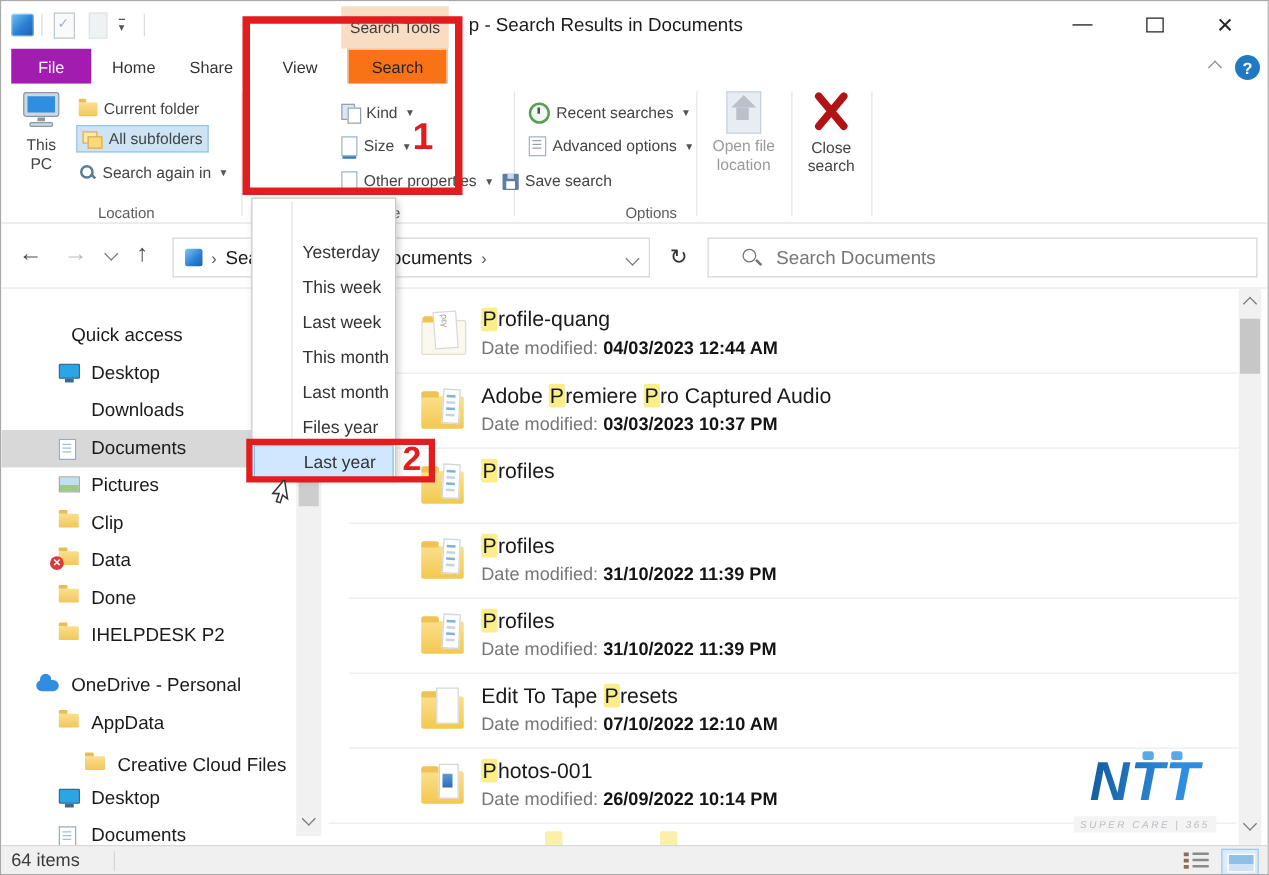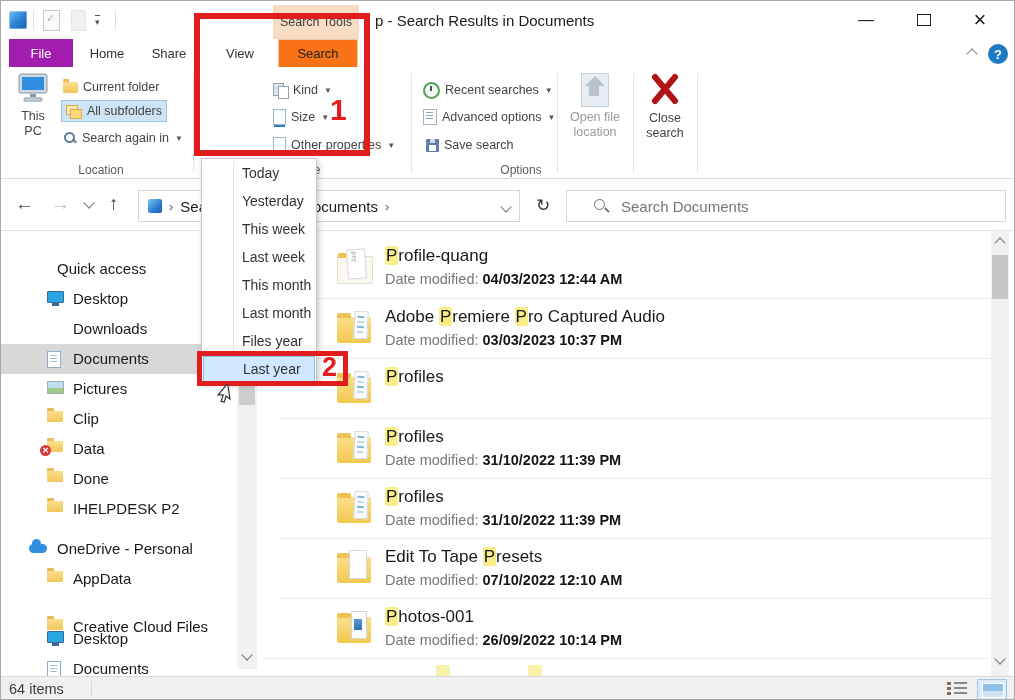--- a/index.html
+++ b/index.html
@@ -270,21 +270,21 @@
     <div class="rrow" style="left:422px;top:13px">
       <span class="ic-clock"></span>
       <span>Recent searches</span>
       <span class="drop">▼</span>
     </div>
     <div class="rrow" style="left:422px;top:40px">
       <span class="ic-adv"></span>
       <span>Advanced options</span>
       <span class="drop">▼</span>
     </div>
-    <div class="rrow" style="left:425px;top:68px">
+    <div class="rrow" style="left:401px;top:68px">
       <span class="ic-save"></span>
       <span>Save search</span>
     </div>
     <div class="grouplabel" style="left:455px;width:130px">Options</div>
     <div class="vsep" style="left:556px"></div>
 
     <div class="rbtn-lg" id="btn-openloc">
       <div id="openloc-icon"></div>
       <div class="lbl2" style="width:68px">Open file location</div>
     </div>
@@ -364,21 +364,21 @@
           <span class="slabel txt" style="left: 72px;">IHELPDESK P2</span>
         </div>
         <div class="side-row" style="top: 303px;">
           <span class="si si-cloud" style="left: 28px;"></span>
           <span class="slabel txt" style="left: 56px;">OneDrive - Personal</span>
         </div>
         <div class="side-row" style="top: 333px;">
           <span class="si si-folder" style="left: 46px;"></span>
           <span class="slabel txt" style="left: 72px;">AppData</span>
         </div>
-        <div class="side-row" style="top: 381px;">
+        <div class="side-row" style="top: 367px; margin-left: 21px;">
           <span class="si si-folder" style="left: 46px;"></span>
           <span class="slabel txt" style="left: 72px;">Creative Cloud Files</span>
         </div>
         <div class="side-row" style="top: 393px;">
           <span class="si si-monitor" style="left: 46px;"></span>
           <span class="slabel txt" style="left: 72px;">Desktop</span>
         </div>
         <div class="side-row" style="top: 423px;">
           <span class="si si-doc" style="left: 46px;"></span>
           <span class="slabel txt" style="left: 72px;">Documents</span>
@@ -446,33 +446,36 @@
           </div>
           <div class="fname"><span class="hl">P</span>hotos-001</div>
           <div class="fdate"><span class="pre">Date modified: </span><span class="val">26/09/2022 10:14 PM</span></div>
         </div>
         <div id="partial-row">
           <span class="pmark" style="left: 173px;"></span>
           <span class="pmark" style="left: 265px;"></span>
         </div>
       </div>
 
+    <div id="watermark">
+      <div id="wm-brand">NTT</div>
+      <div id="wm-tag">SUPER CARE | 365</div>
+    </div>
 
     <div id="list-scroll">
       <div id="list-up" class="chev" style="position:absolute"></div>
       <div id="list-thumb"></div>
       <div id="list-down">
           <span class="chev"></span>
         </div>
     </div>
   </div>
 
   <div id="dd-menu">
     <div id="dd-gutter"></div>
-  <div class="dd-item" style="top: 1px;">Today</div>
       <div class="dd-item" style="top: 29px;">Yesterday</div>
       <div class="dd-item" style="top: 57px;">This week</div>
       <div class="dd-item" style="top: 85px;">Last week</div>
       <div class="dd-item" style="top: 113px;">This month</div>
       <div class="dd-item" style="top: 141px;">Last month</div>
       <div class="dd-item" style="top: 169px;">Files year</div>
       <div class="dd-item hov" style="top: 197px;">Last year</div>
     </div>
 
   <svg id="cursor" width="18" height="22" viewBox="0 0 12 18">

